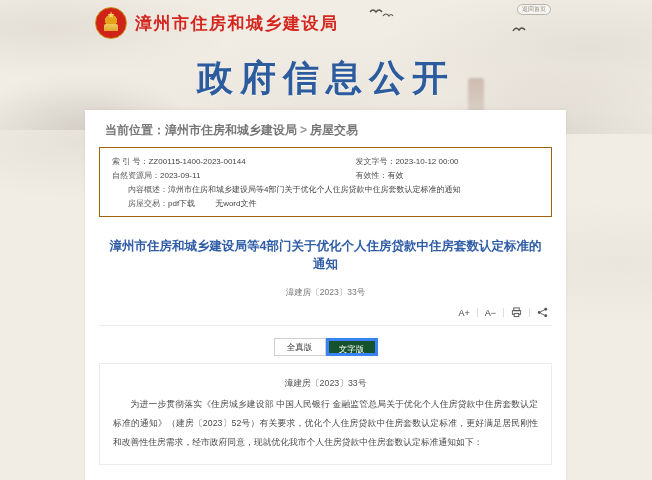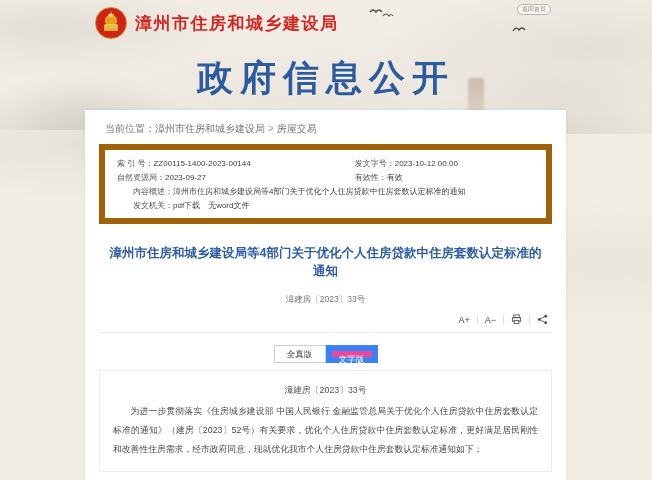--- a/index.html
+++ b/index.html
@@ -45,48 +45,48 @@
     background:radial-gradient(ellipse at 50% 100%, rgba(120,115,108,.18), transparent 70%); }
   .hill2 { position:absolute; right:-20px; top:20px; width:260px; height:70px;
     background:radial-gradient(ellipse at 60% 100%, rgba(130,122,112,.16), transparent 70%); }
   .pagoda { position:absolute; left:468px; top:34px; width:16px; height:46px;
     background:linear-gradient(rgba(150,110,95,.35), rgba(150,120,100,.12)); border-radius:3px; filter:blur(1px); }
   
   .card {
     position:relative; margin-left:85px; width:481px; background:#fff;
     min-height:368px; padding:8px 14px 20px; box-shadow:0 0 4px rgba(0,0,0,.06);
   }
-  .breadcrumb { font-size:10px; color:#777; padding:4px 6px 8px; }
+  .breadcrumb { font-size:12px; color:#777; padding:4px 6px 8px;font-weight:bold; }
   .breadcrumb a { color:#777; text-decoration:none; }
   .crumb-sep { margin:0 3px; color:#999; }
   
   .meta-box {
-    border:6px solid #a16207; padding:7px 12px 6px; font-size:8px; color:#555;
+    border:1px solid #a16207; padding:7px 12px 6px; font-size:8px; color:#555;
     display:grid; grid-template-columns:57% 43%; row-gap:1px; line-height:13px;
   }
   .meta-row { white-space:nowrap; overflow:hidden; }
   .meta-span2 { grid-column:1 / span 2;padding-left:16px; }
   .meta-label { color:#555; }
   .meta-value { color:#444; }
-  .pdf-link { color:#444; text-decoration:none; cursor:pointer; margin-right:8px; }
+  .pdf-link { color:#444; text-decoration:none; cursor:pointer; margin-right:20px; }
   
   .art-title {
     margin-top:20px; text-align:center; color:#2e5ca6; font-weight:bold;
     font-size:12.5px; line-height:18px; padding:0 6px;
   }
   .art-docnum { text-align:center; color:#777; font-size:8.5px; margin-top:14px; }
   .toolbar { display:flex; justify-content:flex-end; align-items:center; gap:7px; margin-top:8px; padding-right:4px; color:#444; font-size:9px; }
   .tool-btn { cursor:pointer; display:flex; align-items:center; }
   .tool-sep { width:1px; height:9px; background:#ddd; }
   .head-divider { border-top:1px solid #ececec; margin-top:7px; }
   
   .tabs { display:flex; justify-content:center; margin-top:12px; }
   .tab { width:52px; height:18px; line-height:17px; text-align:center; font-size:8.5px; cursor:pointer; }
   .tab-inactive { background:#fff; border:1px solid #cfcfcf; color:#444; }
-  .tab-active { background:#ec4899; border:6px solid #3b82f6; color:#fff; }
+  .tab-active { background:#14532d; border:3px solid #3b82f6; color:#fff; }
   
   .art-body {
     margin-top:7px; border:1px solid #ececea; padding:10px 13px 12px;
     font-size:8.8px; color:#4a4a4a; line-height:19px; text-align:justify;
   }
   .body-docnum { text-align:center; color:#555; margin-bottom:2px; }
   .p-noindent { text-indent:0; }
   .p-indent { text-indent:2em; }
   svg { display:block; }
 </style>
@@ -129,30 +129,30 @@
   </div>
 
   <div class="meta-box">
     <div class="meta-row">
       <span class="meta-label">索 引 号：</span><span class="meta-value">ZZ00115-1400-2023-00144</span>
     </div>
     <div class="meta-row">
       <span class="meta-label">发文字号：</span><span class="meta-value">2023-10-12 00:00</span>
     </div>
     <div class="meta-row">
-      <span class="meta-label">自然资源局：</span><span class="meta-value">2023-09-27</span>
+      <span class="meta-label">自然资源局：</span><span class="meta-value">2023-09-11</span>
     </div>
     <div class="meta-row">
       <span class="meta-label">有效性：</span><span class="meta-value">有效</span>
     </div>
     <div class="meta-row meta-span2">
       <span class="meta-label">内容概述：</span><span class="meta-value">漳州市住房和城乡建设局等4部门关于优化个人住房贷款中住房套数认定标准的通知</span>
     </div>
     <div class="meta-row meta-span2">
-      <span class="meta-label">发文机关：</span><a class="pdf-link">pdf下载</a><span class="meta-value">无word文件</span>
+      <span class="meta-label">房屋交易：</span><a class="pdf-link">pdf下载</a><span class="meta-value">无word文件</span>
     </div>
   </div>
 
   <div class="art-title">漳州市住房和城乡建设局等4部门关于优化个人住房贷款中住房套数认定标准的通知</div>
   <div class="art-docnum">漳建房〔2023〕33号</div>
 
   <div class="toolbar">
     <span class="tool-btn">A+</span>
     <span class="tool-sep"></span>
     <span class="tool-btn">A−</span>

